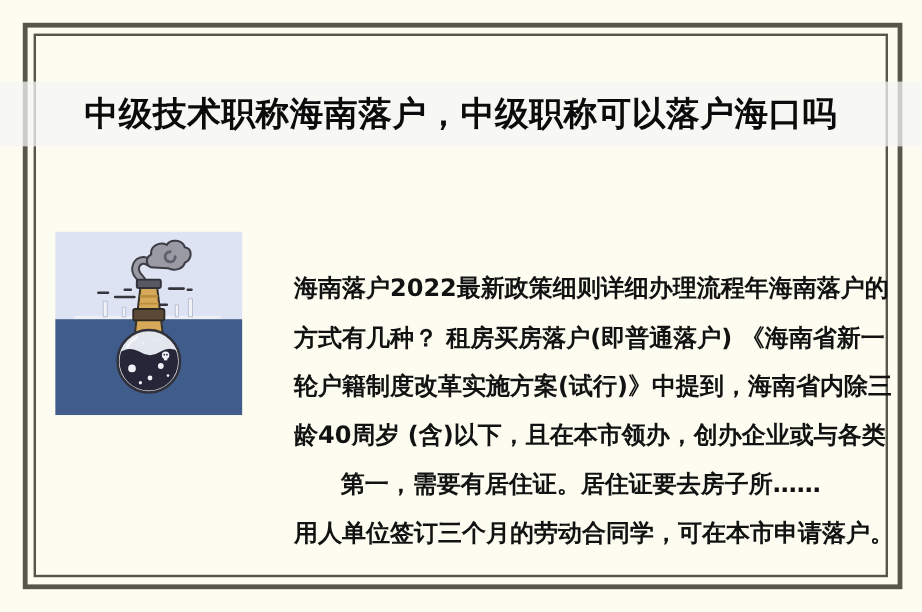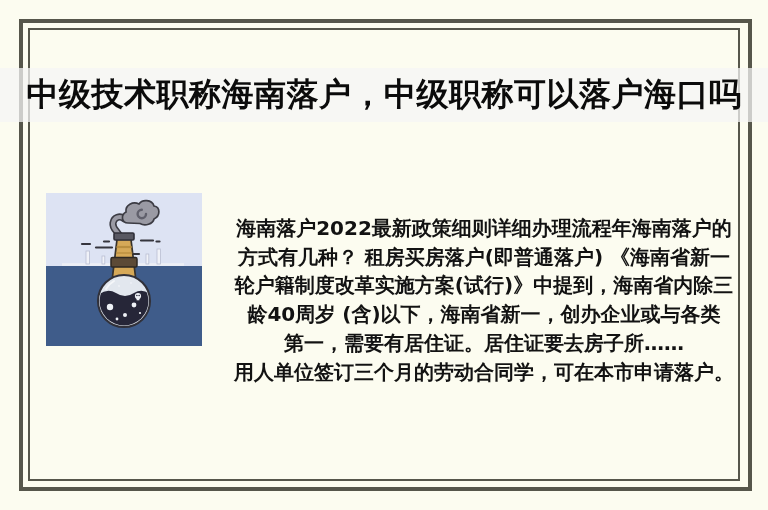--- a/index.html
+++ b/index.html
@@ -24,21 +24,21 @@
   }
   .title-band {
     position: absolute;
     left: 0; right: 0; top: 68px; height: 54px;
     background: rgba(246,246,246,0.74);
     z-index: 5;
     display: flex; align-items: center; justify-content: center;
   }
   .article-title {
     margin: 16px;
-    font-size: 32px;
+    font-size: 28px;
     font-weight: 900;
     color: #0b0b0b;
     letter-spacing: 0.5px;
     white-space: nowrap;
   }
   .content {
     position: absolute;
     left: 0; top: 0; right: 0; bottom: 0;
     z-index: 2;
   }
@@ -47,21 +47,21 @@
     left: 46px; top: 193px;
     width: 156px; height: 153px;
   }
   .article-body {
     position: absolute;
     left: 233px; top: 214px;
     width: 502px;
     text-align: center;
   }
   .body-line {
-    margin: 0;
+    margin: 12px;
     font-size: 20px;
     line-height: 28.7px;
     font-weight: 700;
     color: #121212;
     white-space: nowrap;
   }
 </style>
 </head>
 <body>
 
@@ -138,21 +138,21 @@
         </g>
         <path d="M 60,96 a 22,22 0 0 1 8,-8" stroke="#ffffff" stroke-width="2" fill="none" stroke-linecap="round" opacity="0.65"></path>
       </g>
     </svg>
   </div>
 
   <div class="article-body">
     <p class="body-line">海南落户2022最新政策细则详细办理流程年海南落户的</p>
     <p class="body-line">方式有几种？ 租房买房落户(即普通落户) 《海南省新一</p>
     <p class="body-line">轮户籍制度改革实施方案(试行)》中提到，海南省内除三</p>
-    <p class="body-line">龄40周岁 (含)以下，海南省新一，创办企业或与各类</p>
+    <p class="body-line">龄40周岁 (含)以下，且在本市领办，创办企业或与各类</p>
     <p class="body-line">第一，需要有居住证。居住证要去房子所……</p>
     <p class="body-line">用人单位签订三个月的劳动合同学，可在本市申请落户。</p>
   </div>
 
 </div>
 
 <div class="title-band">
   <h1 class="article-title">中级技术职称海南落户，中级职称可以落户海口吗</h1>
 </div>
 

